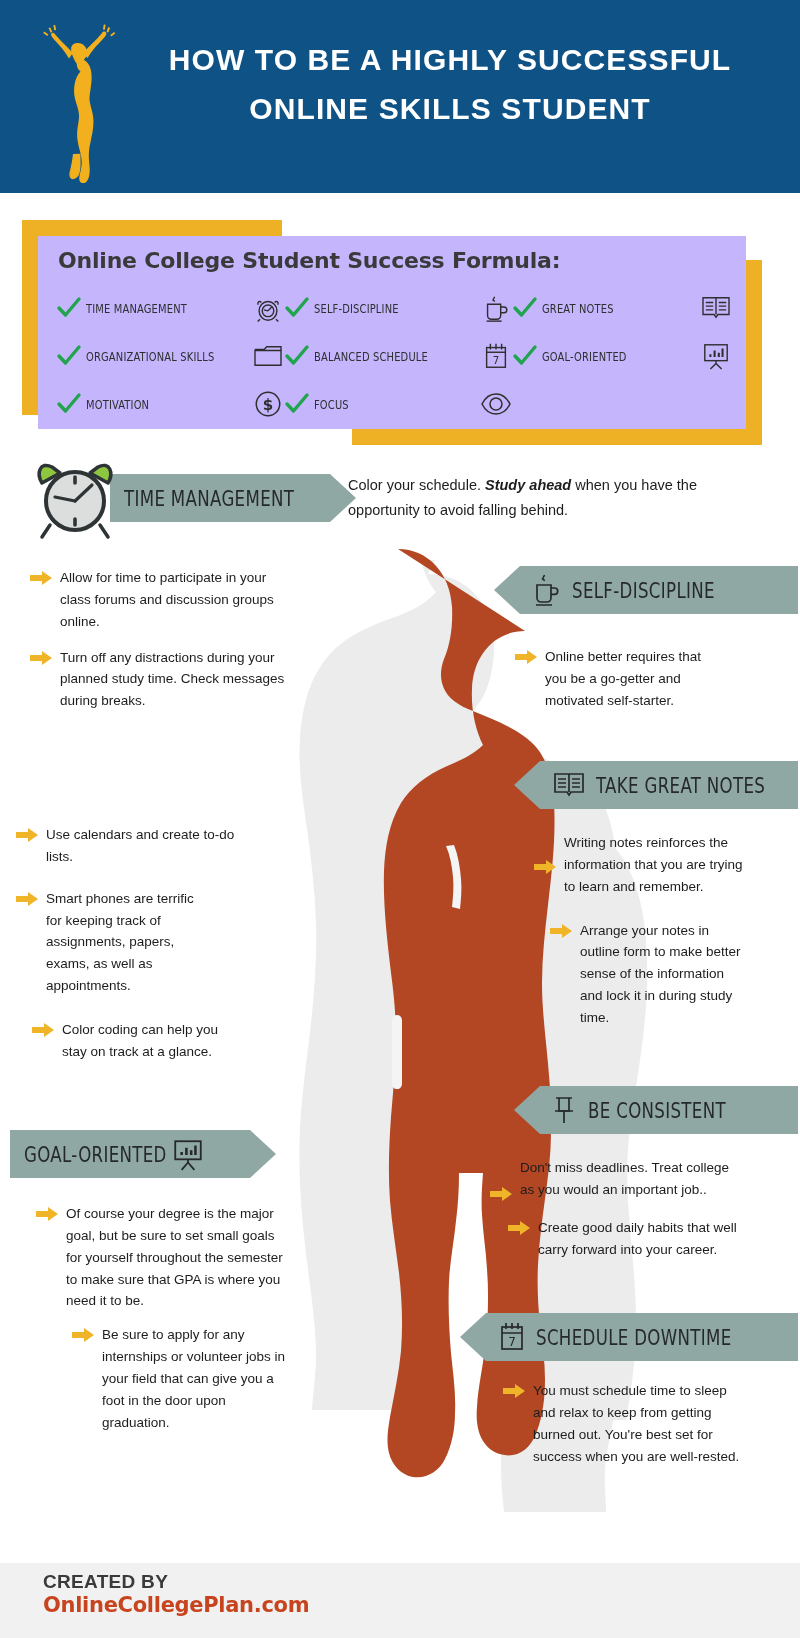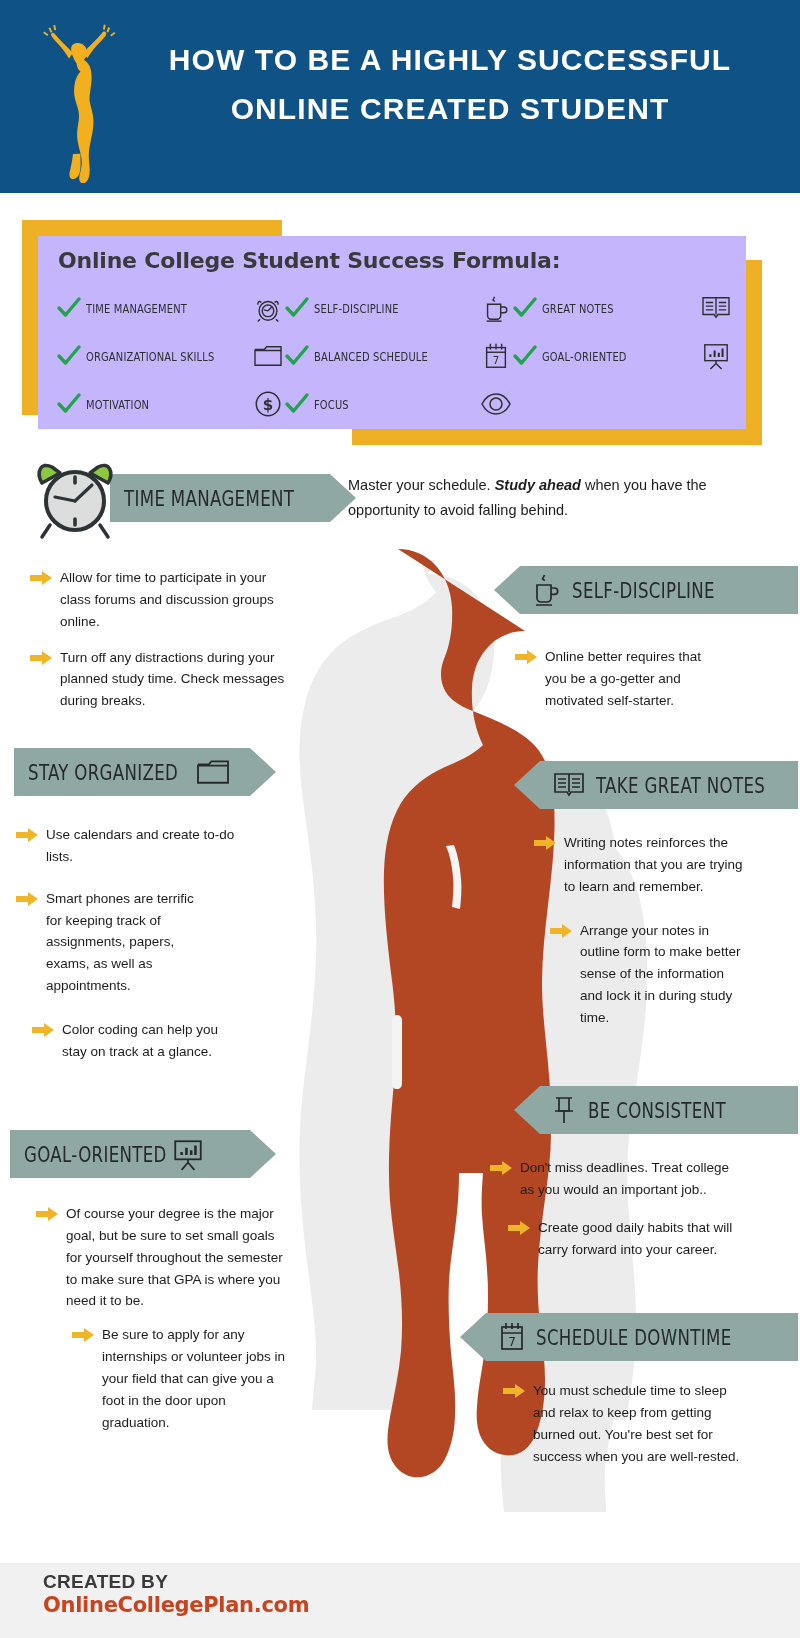--- a/index.html
+++ b/index.html
@@ -135,21 +135,21 @@
         <path d="M40 25c5 0 9 4 9 9.5 0 3-1.2 5.6-3.2 7.3 3.5 2 6 5.6 7 10 1 4.3 1 9 .5 13.5-.4 4.2-1.2 8-1.6 12-.3 2.8-.2 5.6.4 8.3 1 4.4 2.4 8.6 3 13 .7 5.2.3 10.5-.6 15.6-.9 5-2.2 10-3 15-.6 3.6-.8 7.3-.6 11 .2 3.6.7 7.2.8 10.8.1 3-.1 6-1 8.8-.6 1.8-1.6 3.5-3.1 4.6-1.2.9-2.8 1.2-4.1.6-1.3-.6-2-2-2.2-3.4-.3-2.2.3-4.4.8-6.5.9-3.7 1.7-7.5 1.6-11.3 0-3.4-.8-6.7-1.6-10-1.1-4.4-2.3-8.8-2.8-13.3-.4-3.8-.2-7.7.4-11.4.5-3.3 1.2-6.6 1.3-10 .1-3.3-.5-6.5-1.4-9.6-1.2-4-2.6-8-3.2-12.1-.6-4.2-.4-8.6.5-12.7.9-4.2 2.7-8.2 5.6-11.3-2.3-1.7-3.8-4.5-3.8-7.7C28.8 29.4 33.8 25 40 25z"></path>
         <path d="M31 40.5c-2.2-3.8-4.7-7.4-7.5-10.7-2.3-2.8-4.8-5.4-7.2-8-1-1.1-2-2.2-2.7-3.5-.4-.8-.7-1.7-.4-2.5.3-.8 1.2-1.3 2-1.1.9.2 1.5 1 2.1 1.7 2.6 3 5.2 6 8 8.8 3.2 3.2 6.6 6.3 9.6 9.7l-3.9 5.6z"></path>
         <path d="M49.5 40c2.5-4.2 5.4-8.2 8.6-11.8 2.5-2.8 5.2-5.5 7.7-8.3.9-1 1.8-2 2.3-3.2.3-.8.4-1.8-.1-2.5-.5-.7-1.5-.9-2.3-.6-.9.3-1.5 1.1-2.1 1.8-2.9 3.3-5.8 6.5-8.9 9.6-3.3 3.3-6.8 6.5-9.8 10l4.6 5z"></path>
         <path d="M12.5 14.8c-.6-1.6-1.3-3.2-2-4.7l1.8-.7c.7 1.5 1.4 3.1 2 4.7l-1.8.7zM16.2 12.3c-.2-1.7-.5-3.4-.9-5l1.9-.3c.4 1.7.7 3.4.9 5.1l-1.9.2zM9.3 18.1c-1.3-1.1-2.7-2.1-4.1-3l1.1-1.6c1.4.9 2.8 1.9 4.1 3l-1.1 1.6z"></path>
         <path d="M68.5 13.8c.5-1.6 1.2-3.2 1.9-4.7l1.8.8c-.7 1.5-1.3 3-1.8 4.6l-1.9-.7zM65 11.5c.2-1.7.4-3.4.8-5.1l1.9.4c-.4 1.6-.6 3.3-.8 5l-1.9-.3zM72.2 17c1.3-1.1 2.6-2.1 4-3l1.1 1.6c-1.4.9-2.7 1.8-4 2.9l-1.1-1.5z"></path>
         <path d="M35 136c-.5 5-1.4 10-2.6 14.9-.5 2-1.1 4.1-1 6.2.1 1.4.6 2.9 1.8 3.6 1.5.9 3.5.4 4.9-.6 1.9-1.3 3-3.5 3.6-5.7.8-3 .9-6.2.9-9.3 0-3.1-.1-6.2-.2-9.3l-7.4.2z"></path>
       </g>
     </svg>
     <div class="header-title">
       <span>HOW TO BE A HIGHLY SUCCESSFUL</span>
-      <span class="l2">ONLINE CREATED STUDENT</span>
+      <span class="l2">ONLINE SKILLS STUDENT</span>
     </div>
   </div>
 
   <div class="formula-wrap">
     <div class="formula-frame-tl"></div>
     <div class="formula-frame-l"></div>
     <div class="formula-frame-br"></div>
     <div class="formula-frame-r"></div>
     <div class="formula-card">
       <div class="formula-title">Online College Student Success Formula:</div>
@@ -291,21 +291,21 @@
   <svg style="position:absolute;left:30px;top:455px;width:90px;height:90px;" viewBox="0 0 90 90">
     <path d="M22 12 C10 6 6 18 12 28 L30 18 Z" fill="#8dc63f" stroke="#2e3436" stroke-width="3.5" stroke-linejoin="round"></path>
     <path d="M68 12 C80 6 84 18 78 28 L60 18 Z" fill="#8dc63f" stroke="#2e3436" stroke-width="3.5" stroke-linejoin="round"></path>
     <path d="M20 70 L12 82 M70 70 L78 82" stroke="#2e3436" stroke-width="3.5" stroke-linecap="round"></path>
     <circle cx="45" cy="46" r="29" fill="#dcdedd" stroke="#2e3436" stroke-width="4"></circle>
     <path d="M45 46 L62 30" stroke="#2e3436" stroke-width="3.2" stroke-linecap="round"></path>
     <path d="M45 46 L25 42" stroke="#2e3436" stroke-width="3.2" stroke-linecap="round"></path>
     <path d="M45 22 V28 M45 64 V70" stroke="#2e3436" stroke-width="3.6" stroke-linecap="round"></path>
   </svg>
   <div class="intro">
-    <span>Master your schedule. </span><b>Study ahead</b><span> when you have the opportunity to avoid falling behind.</span>
+    <span>Color your schedule. </span><b>Study ahead</b><span> when you have the opportunity to avoid falling behind.</span>
   </div>
 
   <div class="blk" style="left:30px;top:567px;width:260px;">
     <div class="bullet">
       <svg class="arw" viewBox="0 0 22 14">
           <path d="M0 4 H12 V0 L22 7 L12 14 V10 H0 Z" fill="#f0b429"></path>
         </svg>
       <span class="btxt">Allow for time to participate in your class forums and discussion groups online.</span>
     </div>
     <div class="bullet">
@@ -329,29 +329,20 @@
   </div>
   <div class="blk" style="left:515px;top:646px;width:200px;">
     <div class="bullet">
       <svg class="arw" viewBox="0 0 22 14">
           <path d="M0 4 H12 V0 L22 7 L12 14 V10 H0 Z" fill="#f0b429"></path>
         </svg>
       <span class="btxt">Online better requires that you be a go-getter and motivated self-starter.</span>
     </div>
   </div>
 
-  <div class="banner right-point" style="left:14px;top:748px;width:248px;">
-    <span class="banner-text">STAY ORGANIZED</span>
-    <span class="banner-icon" style="margin-left:-12px;">
-      <svg width="36" height="30" viewBox="0 0 32 28" fill="none" stroke="#26292b" stroke-width="1.7">
-        <path d="M2 7 H12 L14.5 4 H30 V8"></path>
-          <path d="M2 7 V24 H30 V8 H2"></path>
-      </svg>
-    </span>
-  </div>
   <div class="blk" style="left:16px;top:824px;width:220px;">
     <div class="bullet" style="margin-bottom:20px;">
       <svg class="arw" viewBox="0 0 22 14">
           <path d="M0 4 H12 V0 L22 7 L12 14 V10 H0 Z" fill="#f0b429"></path>
         </svg>
       <span class="btxt">Use calendars and create to-do lists.</span>
     </div>
     <div class="bullet" style="width:190px;margin-bottom:22px;">
       <svg class="arw" viewBox="0 0 22 14">
           <path d="M0 4 H12 V0 L22 7 L12 14 V10 H0 Z" fill="#f0b429"></path>
@@ -370,21 +361,21 @@
     <span class="banner-icon" style="margin-right:10px;">
       <svg width="34" height="28" viewBox="0 0 32 28" fill="none" stroke="#26292b" stroke-width="1.7">
         <path d="M2 3 H30 V21 H18 L16 24 L14 21 H2 Z"></path>
           <path d="M16 3 V21"></path>
         <path d="M5 8 H13 M5 12 H13 M5 16 H13 M19 8 H27 M19 12 H27 M19 16 H27"></path>
       </svg>
     </span>
     <span class="banner-text">TAKE GREAT NOTES</span>
   </div>
   <div class="blk" style="left:534px;top:832px;width:210px;">
-    <div class="bullet" style="margin-bottom:22px;">
+    <div class="bullet" style="margin-bottom:22px;align-items:center;">
       <svg class="arw" viewBox="0 0 22 14">
           <path d="M0 4 H12 V0 L22 7 L12 14 V10 H0 Z" fill="#f0b429"></path>
         </svg>
       <span class="btxt">Writing notes reinforces the information that you are trying to learn and remember.</span>
     </div>
     <div class="bullet" style="margin-left:16px;width:194px;">
       <svg class="arw" viewBox="0 0 22 14">
           <path d="M0 4 H12 V0 L22 7 L12 14 V10 H0 Z" fill="#f0b429"></path>
         </svg>
       <span class="btxt">Arrange your notes in outline form to make better sense of the information and lock it in during study time.</span>
@@ -396,31 +387,31 @@
       <svg width="24" height="32" viewBox="0 0 24 32" fill="none" stroke="#26292b" stroke-width="1.7">
         <path d="M4 4 H20"></path>
           <path d="M7 4 V17 H17 V4"></path>
           <path d="M3 17 H21"></path>
           <path d="M12 17 V29"></path>
       </svg>
     </span>
     <span class="banner-text">BE CONSISTENT</span>
   </div>
   <div class="blk" style="left:490px;top:1157px;width:250px;">
-    <div class="bullet" style="margin-bottom:16px;">
+    <div class="bullet" style="margin-bottom:16px;align-items:flex-end;">
       <svg class="arw" viewBox="0 0 22 14">
           <path d="M0 4 H12 V0 L22 7 L12 14 V10 H0 Z" fill="#f0b429"></path>
         </svg>
       <span class="btxt">Don't miss deadlines. Treat college as you would an important job..</span>
     </div>
     <div class="bullet" style="margin-left:18px;width:236px;">
       <svg class="arw" viewBox="0 0 22 14">
           <path d="M0 4 H12 V0 L22 7 L12 14 V10 H0 Z" fill="#f0b429"></path>
         </svg>
-      <span class="btxt">Create good daily habits that will carry forward into your career.</span>
+      <span class="btxt">Create good daily habits that well carry forward into your career.</span>
     </div>
   </div>
 
   <div class="banner right-point" style="left:10px;top:1130px;width:252px;">
     <span class="banner-text">GOAL-ORIENTED</span>
     <span class="banner-icon" style="margin-left:-22px;">
       <svg width="32" height="34" viewBox="0 0 30 32" fill="none" stroke="#26292b" stroke-width="1.7">
         <rect x="3" y="4" width="24" height="17"></rect>
         <path d="M15 21 V24 M15 24 L9 31 M15 24 L21 31"></path>
         <path d="M9 17 V14 M13.5 17 V10 M18 17 V12.5 M22 17 V8" stroke-width="2.4"></path>

